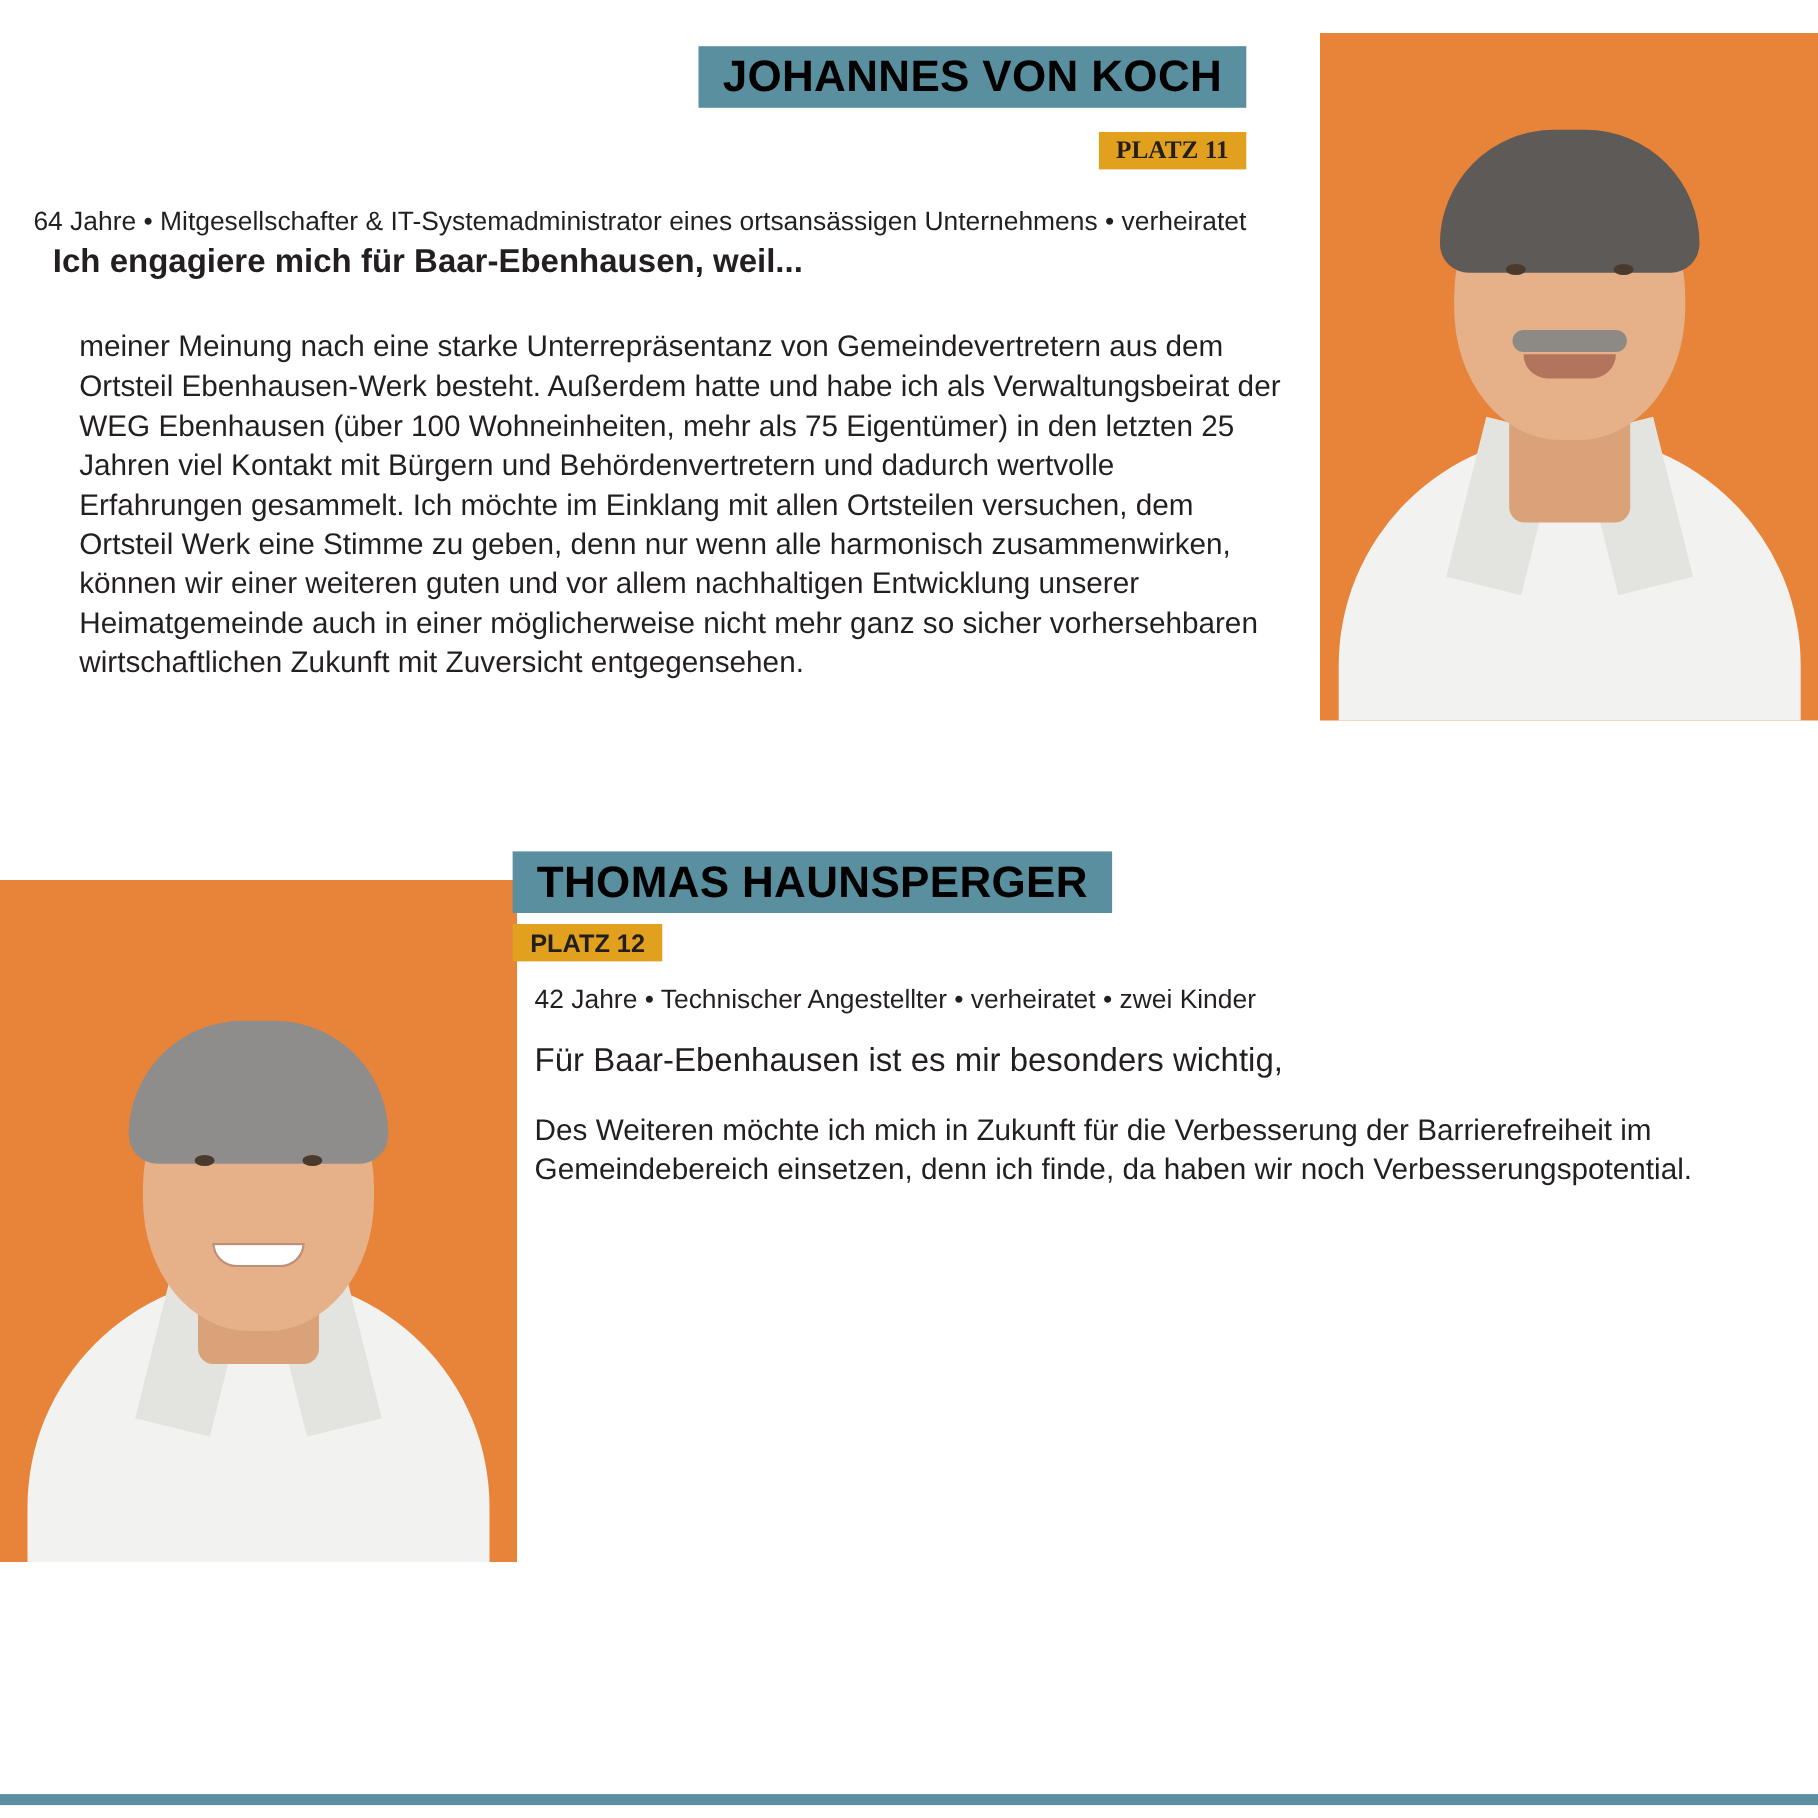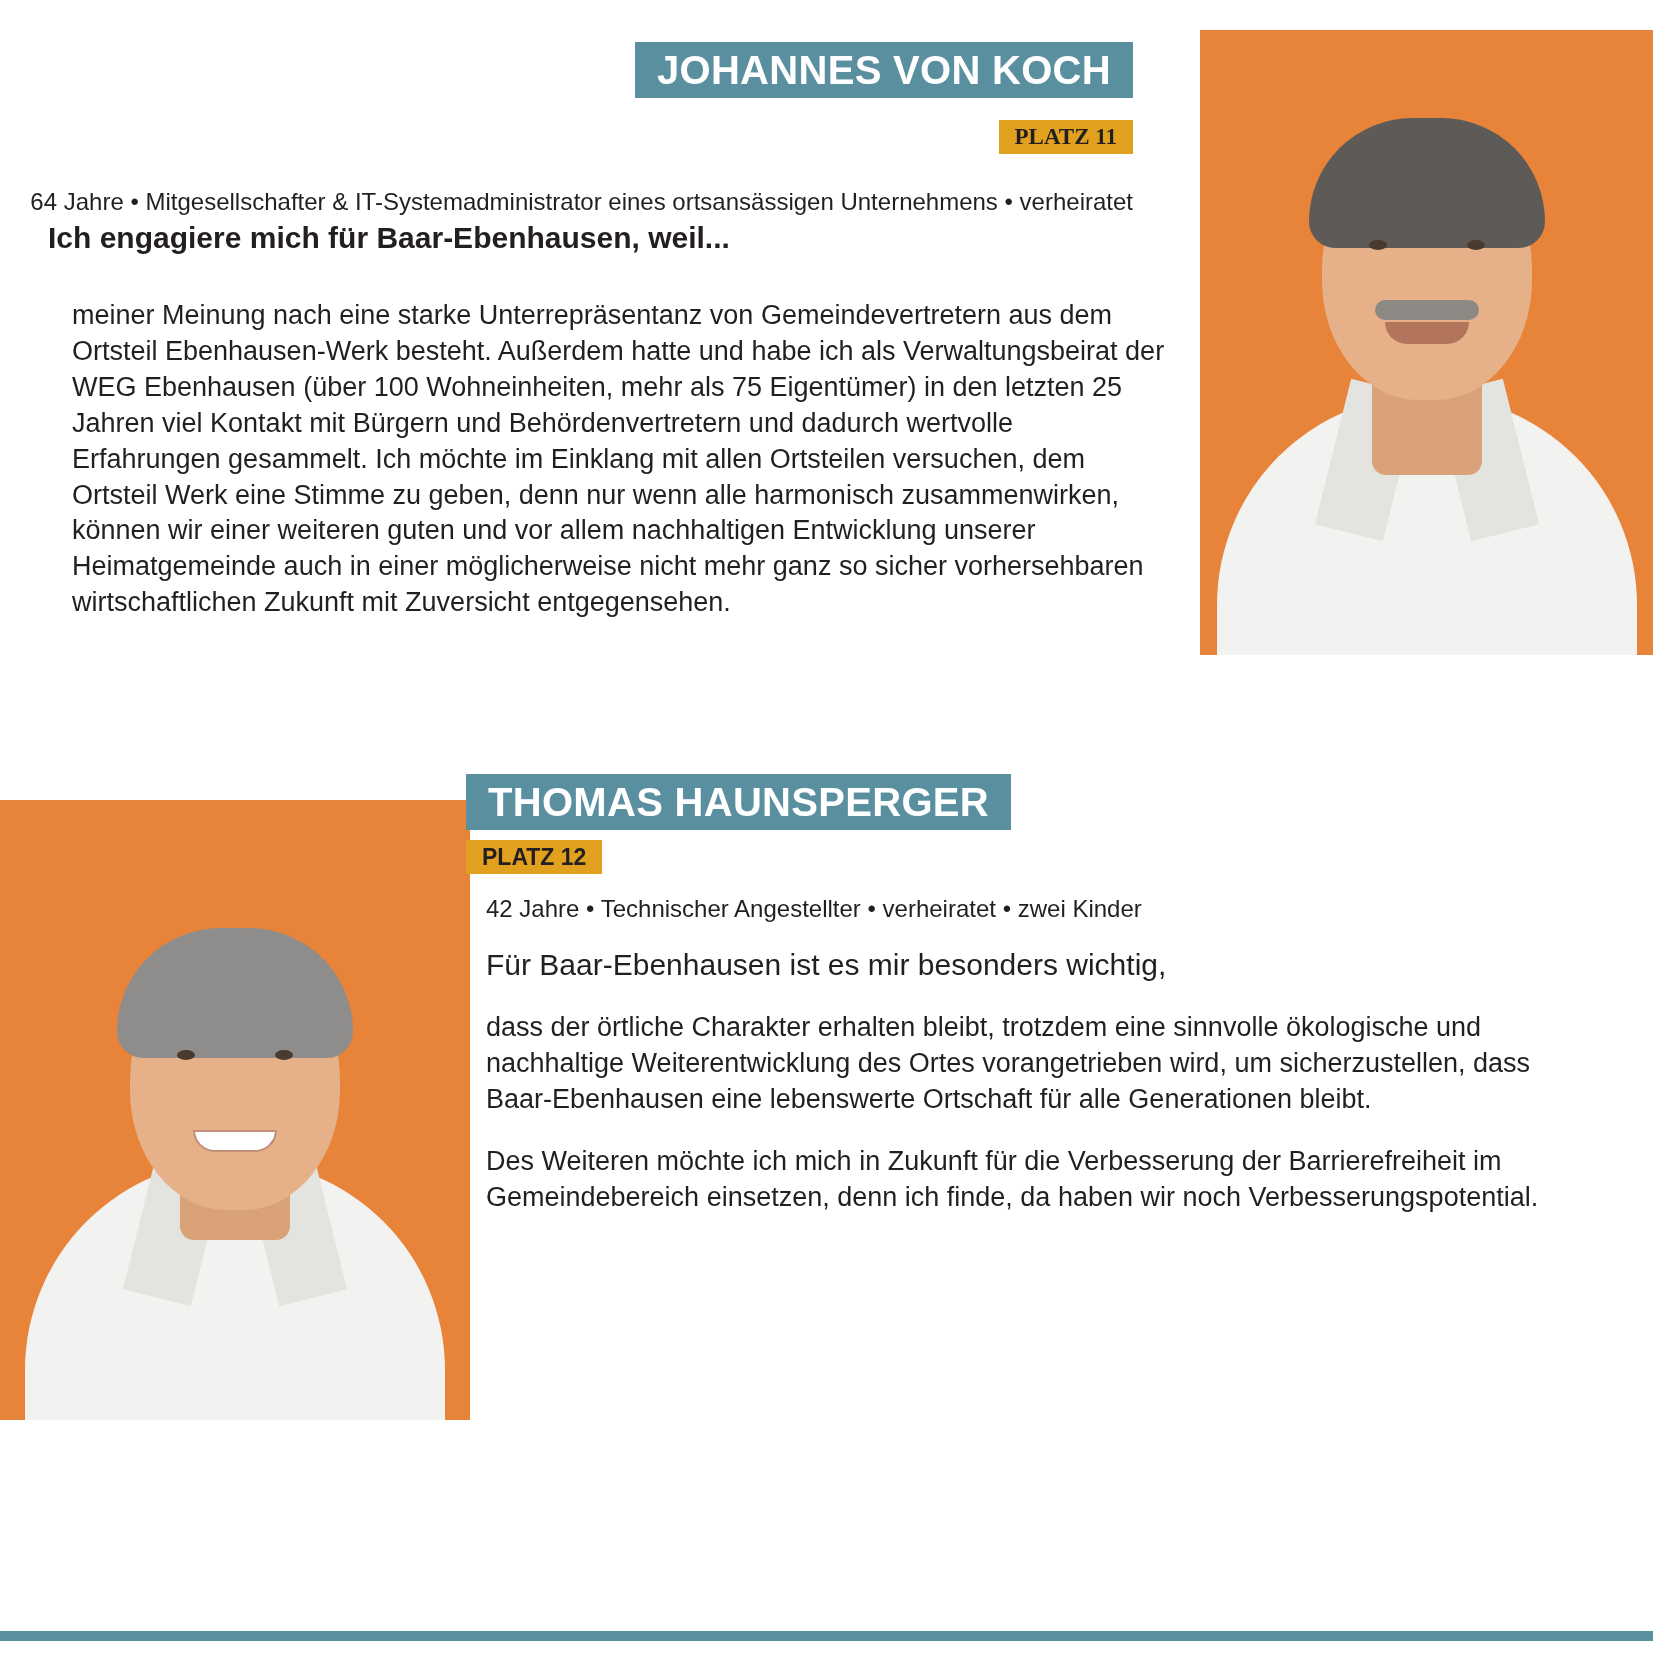--- a/index.html
+++ b/index.html
@@ -117,21 +117,21 @@
     width: 104px;
     height: 20px;
     background: #8d8a86;
     border-radius: 10px;
   }
 
   
   .name-bar {
     position: absolute;
     background: #5a8fa0;
-    color: #ffffff;
+    color: #000000;
     font-weight: bold;
     letter-spacing: .3px;
     display: flex;
     align-items: center;
     box-sizing: border-box;
   }
   .place-badge {
     position: absolute;
     background: #e1a11e;
     color: #231f20;
@@ -287,18 +287,17 @@
 
   <div id="name-bar-2" class="name-bar">THOMAS HAUNSPERGER</div>
 
   <div id="place-badge-2" class="place-badge">PLATZ 12</div>
 
   <div id="meta-2">42 Jahre • Technischer Angestellter • verheiratet • zwei Kinder</div>
 
   <div id="headline-2">Für Baar-Ebenhausen ist es mir besonders wichtig,</div>
 
   <div id="body-2">
-    <p>dass der örtliche Charakter erhalten bleibt, trotzdem eine sinnvolle ökologische und nachhaltige Weiterentwicklung des Ortes vorangetrieben wird, um sicherzustellen, dass Baar-Ebenhausen eine lebenswerte Ortschaft für alle Generationen bleibt.</p>
     <p>Des Weiteren möchte ich mich in Zukunft für die Verbesserung der Barrierefreiheit im Gemeindebereich einsetzen, denn ich finde, da haben wir noch Verbesserungspotential.</p>
   </div>
 </div>
 
 <div id="bottom-rule"></div>
 
 </body></html>

